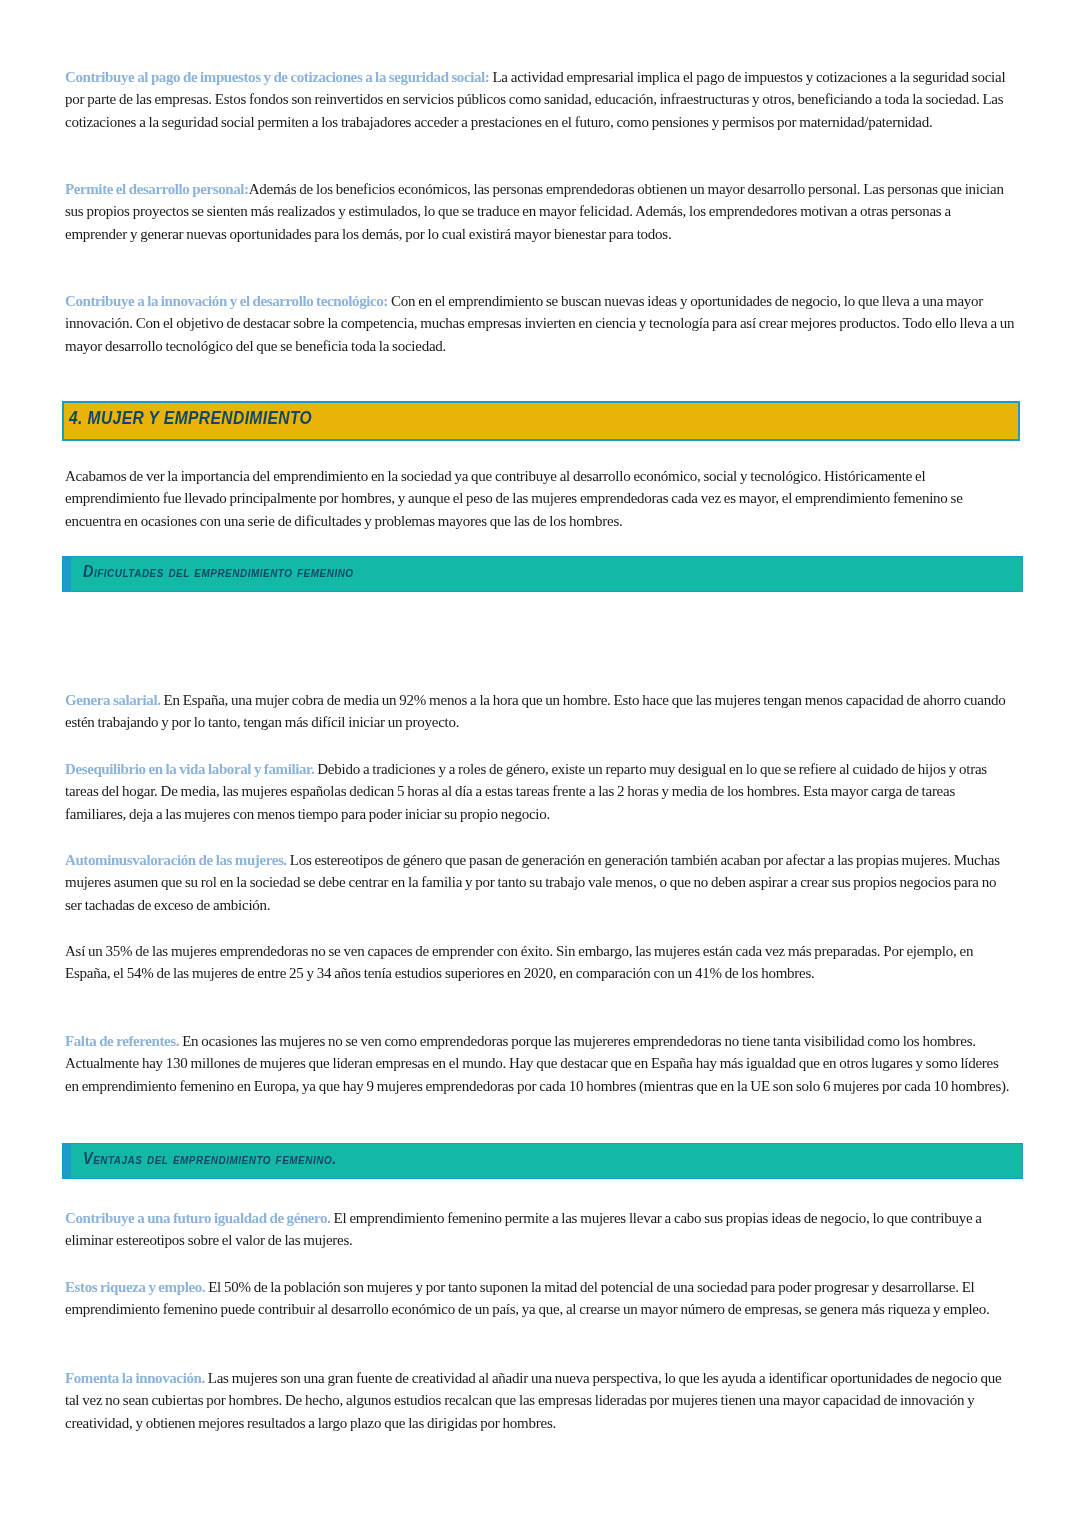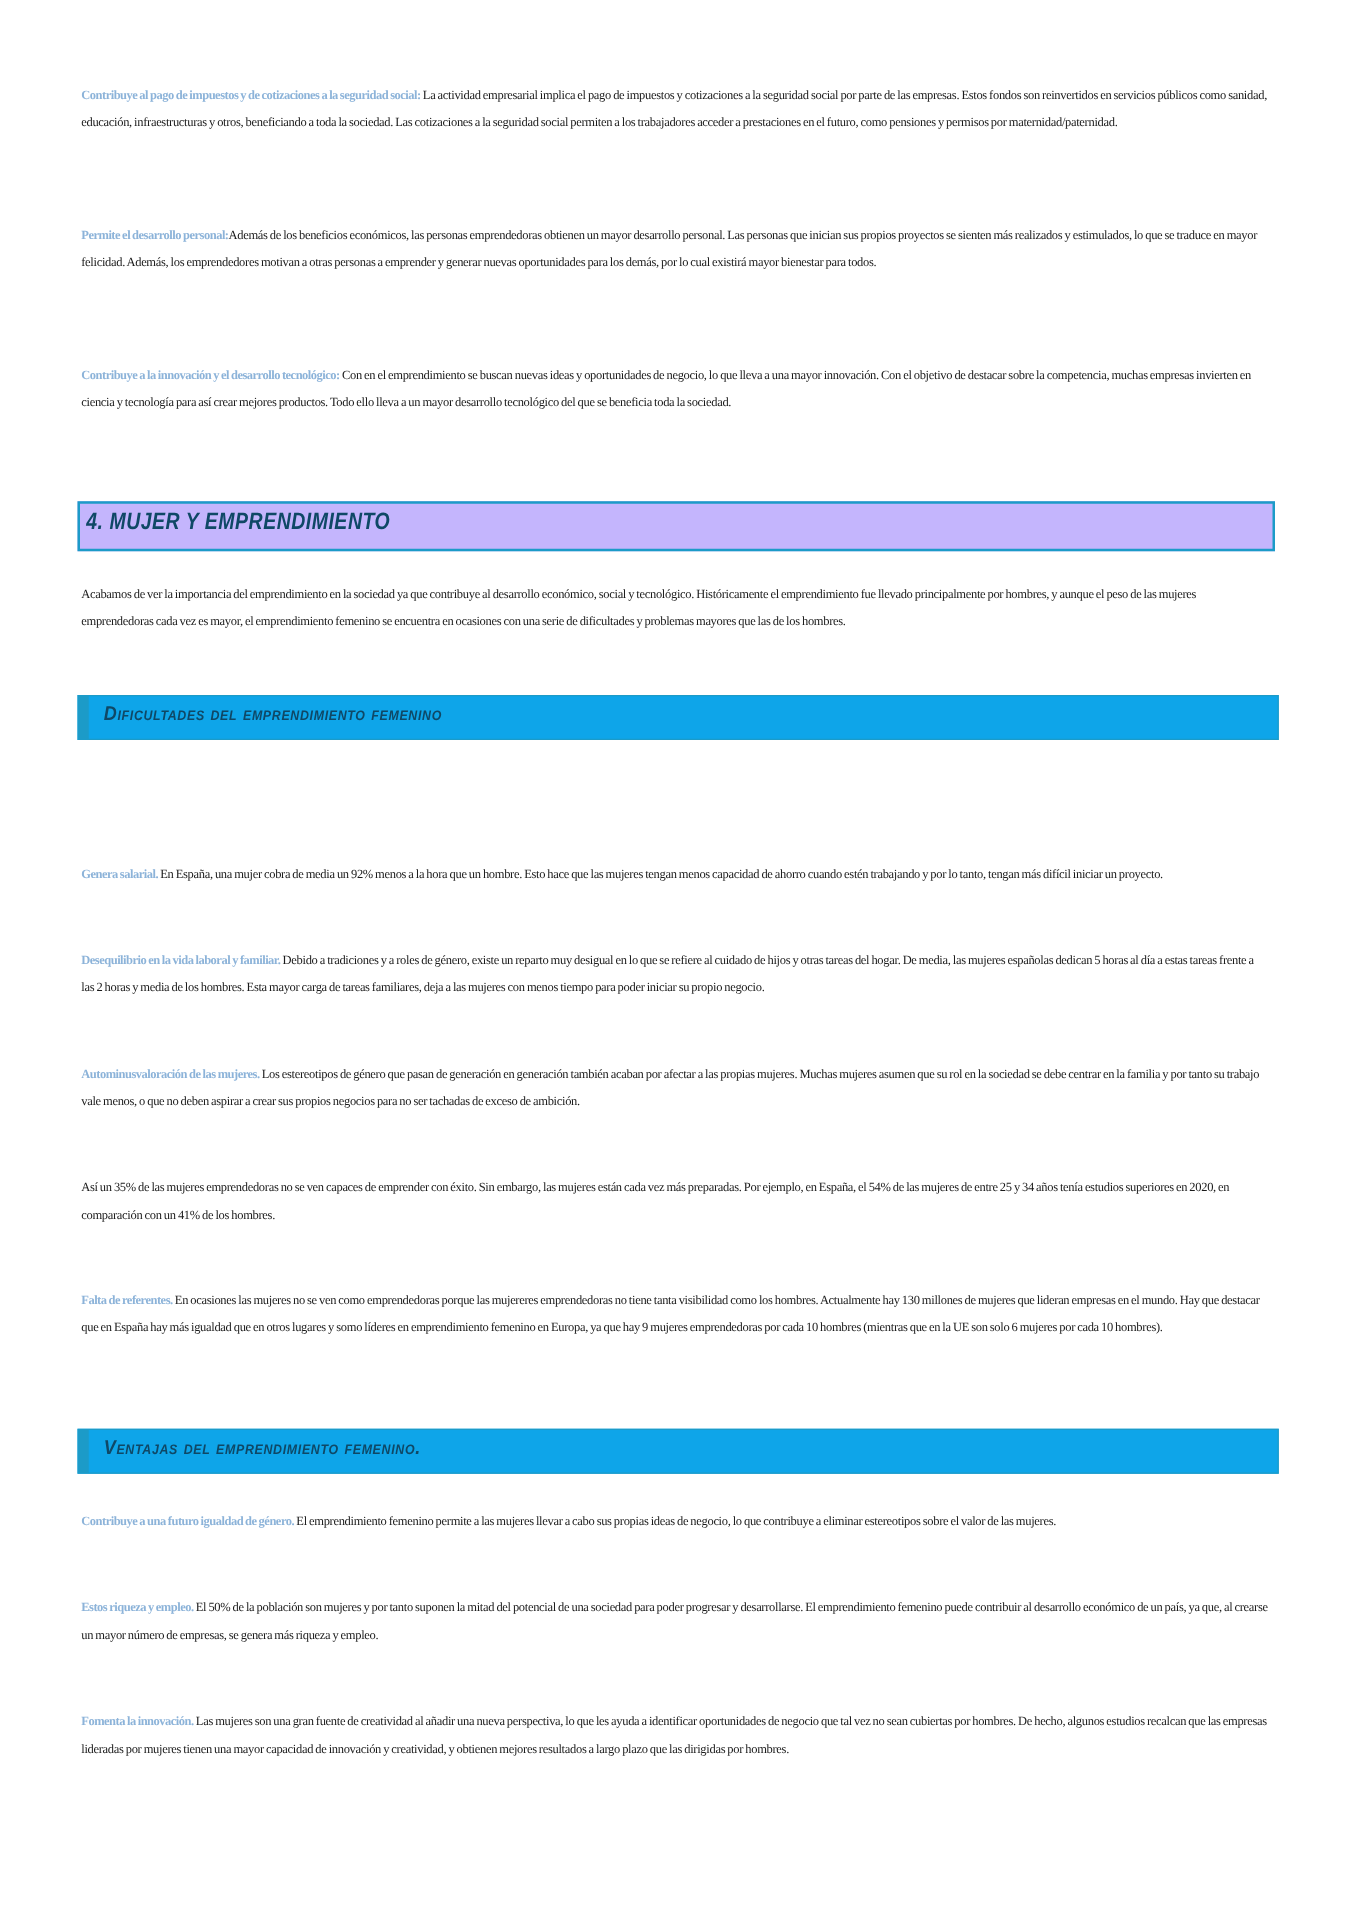--- a/index.html
+++ b/index.html
@@ -1,27 +1,27 @@
 <!DOCTYPE html>
 <html><head>
 <meta charset="utf-8">
 <style>
   html, body { margin: 0; padding: 0; background: #ffffff; }
   body { width: 1080px; height: 1528px; position: relative; overflow: hidden;
          font-family: "Liberation Serif", "DejaVu Serif", serif; color: #1a1a1a; }
   .page { position: absolute; left: 0; top: 0; width: 1080px; height: 1528px; }
-  .para { position: absolute; left: 65px; width: 950px; font-size: 10px; line-height: 22.4px;
+  .para { position: absolute; left: 65px; width: 950px; font-size: 15px; line-height: 22.4px;
           letter-spacing: -0.25px; word-spacing: -0.5px; margin: 0; }
   .lead { color: #8cb3d9; font-weight: bold; letter-spacing: -0.4px; }
   .section-box { position: absolute; left: 62px; top: 401px; width: 954px; height: 36px;
-                 background: #c4b5fd; border: 2px solid #1c9bc8; box-sizing: content-box; }
+                 background: #eab308; border: 2px solid #1c9bc8; box-sizing: content-box; }
   .section-title { position: absolute; left: 5px; top: 4px; margin: 0; font-family: "Liberation Sans", "DejaVu Sans", sans-serif;
                    font-style: italic; font-weight: bold; font-size: 19px; letter-spacing: 0.5px;
                    color: #0f4866; transform: scaleX(0.82); transform-origin: left center; text-transform: uppercase; }
-  .sub-box { position: absolute; left: 62px; width: 961px; height: 36px; background: #0ea5e9;
+  .sub-box { position: absolute; left: 62px; width: 961px; height: 36px; background: #14b8a6;
              border: 1.5px solid #1c9bc8; border-left: 9px solid #1c9bc8; box-sizing: border-box; }
   .sub-title { position: absolute; left: 12px; top: 6px; margin: 0; font-family: "Liberation Sans", "DejaVu Sans", sans-serif;
                font-style: italic; font-weight: bold; font-size: 16px; color: #0f4866; letter-spacing: 0.6px;
                font-variant: small-caps; transform: scaleX(0.9); transform-origin: left center; }
 </style>
 </head>
 <body>
 
 <div class="page">
 

